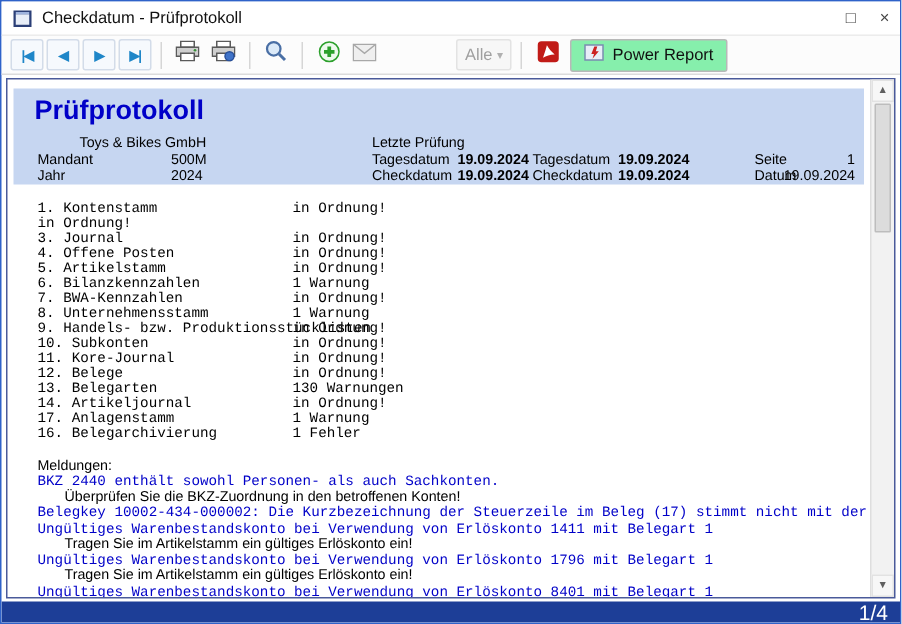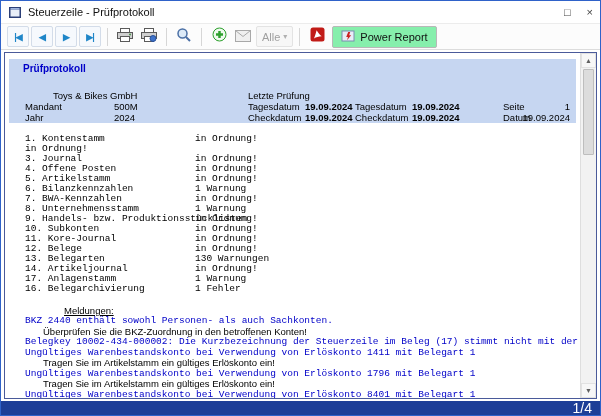--- a/index.html
+++ b/index.html
@@ -13,42 +13,42 @@
   .app-icon { display:flex; align-items:center; }
   .title-text { white-space:nowrap; }
   .win-buttons { margin-left:auto; display:flex; gap:16px; align-items:center; }
   .win-btn { font-size:11px; color:#444; cursor:default; line-height:1; }
   
   .toolbar { height:27px; flex:0 0 27px; display:flex; align-items:center; gap:2px; padding:0 6px; background:#fcfcfc; border-top:1px solid #ececec; border-bottom:1px solid #dcdcdc; }
   .tbtn { min-width:22px; height:21px; display:flex; align-items:center; justify-content:center; border:1px solid #d3dce9; background:#f6f9fd; border-radius:2px; cursor:default; }
   .tbtn.flat { border-color:transparent; background:transparent; }
   .nav-glyph { color:#1f86c8; font-size:9px; font-weight:bold; letter-spacing:-1px; }
   .sep { width:1px; height:18px; background:#d6d6d6; margin:0 4px; }
-  .alle { display:flex; align-items:center; gap:3px; color:#9f9f9f; font-size:11px; padding:0 5px; height:21px; border:1px solid #e3e3e3; border-radius:2px; background:#f7f7f7; }
+  .alle { display:flex; align-items:center; gap:3px; color:#9f9f9f; font-size:11px; padding:0 5px; height:21px; border:1px solid #e3e3e3; border-radius:2px; background:#f7f7f7;margin-left:48px; }
   .dd-arrow { font-size:8px; color:#b0b0b0; }
   .power-btn { display:flex; align-items:center; gap:5px; height:22px; border:1px solid #b8b8b8; border-radius:2px; background:#86efac; padding:0 8px; font-size:11px; color:#111; margin-left:2px; }
   
   .report-wrap { flex:1 1 auto; margin:2px 3px; border:1px solid #4a5a9a; position:relative; background:#fff; overflow:hidden; }
   .page { position:absolute; top:0; left:0; right:16px; bottom:0; padding:6px 4px 0 4px; font-size:9.5px; color:#000; overflow:hidden; }
   .band { position:relative; height:64px; background:#c6d6f1; }
   .band span { position:absolute; white-space:nowrap; }
-  .rpt-title { left:14px; top:4px; font-size:10px; font-weight:bold; color:#0000c8; }
+  .rpt-title { left:14px; top:4px; font-size:18px; font-weight:bold; color:#0000c8; }
   .b-company { left:4px; top:31px;margin-left:40px; }
   .b-letzte  { left:239px; top:31px; }
   .r2 { top:42px; } .r3 { top:53px; }
   .c1l { left:16px; } .c1v { left:61px;padding-left:44px; }
   .c2l { left:239px; } .c2v { left:296px; font-weight:bold; }
   .c3l { left:346px; } .c3v { left:403px; font-weight:bold; }
   .c4l { left:494px; } .c4v { right:6px; text-align:right; }
   .checks { margin:11px 0 0 16px; }
   .check-row { display:flex; line-height:10px;font-family:Liberation Mono, monospace; }
   .check-name { width:170px; white-space:nowrap; }
   .check-status { white-space:nowrap; }
   .messages { margin:11px 0 0 16px; }
-  .msg-heading { text-decoration:underline; line-height:11px;margin-left:39px; }
+  .msg-heading { line-height:11px; }
   .msg { line-height:10.5px; white-space:nowrap; }
   .msg-blue { color:#0000c8;font-family:Liberation Mono, monospace; }
   .msg-indent { padding-left:18px; }
   
   .vscroll { position:absolute; top:0; right:0; bottom:0; width:16px; background:#f2f2f2; border-left:1px solid #dedede; display:flex; flex-direction:column; }
   .scroll-btn { height:15px; flex:0 0 15px; display:flex; align-items:center; justify-content:center; font-size:7px; color:#606060; background:#f7f7f7; border:1px solid #e2e2e2; }
   .scroll-btn.down { margin-top:auto; }
   .scroll-thumb { height:86px; margin:1px 2px; background:#dcdcdc; border:1px solid #bdbdbd; border-radius:1px; }
   
   .statusbar { height:14px; flex:0 0 14px; background:#1d3e97; display:flex; align-items:center; justify-content:flex-end; padding:0 8px; color:#fff; font-size:14px; }
@@ -59,21 +59,21 @@
 <div class="window">
 
   <div class="titlebar">
     <span class="app-icon">
       <svg width="14" height="13" aria-hidden="true">
           <rect x="1" y="1" width="12" height="11" fill="#2b3f77"></rect>
           <rect x="2.5" y="3.5" width="9" height="7" fill="#e8eef8"></rect>
           <rect x="2.5" y="2" width="9" height="1.5" fill="#9fb4de"></rect>
         </svg>
     </span>
-    <span class="title-text">Steuerzeile - Prüfprotokoll</span>
+    <span class="title-text">Checkdatum - Prüfprotokoll</span>
     <div class="win-buttons">
       <span class="win-btn">□</span>
       <span class="win-btn">×</span>
     </div>
   </div>
 
   <div class="toolbar">
     <div class="tbtn">
         <span class="nav-glyph">|◀</span>
       </div>

